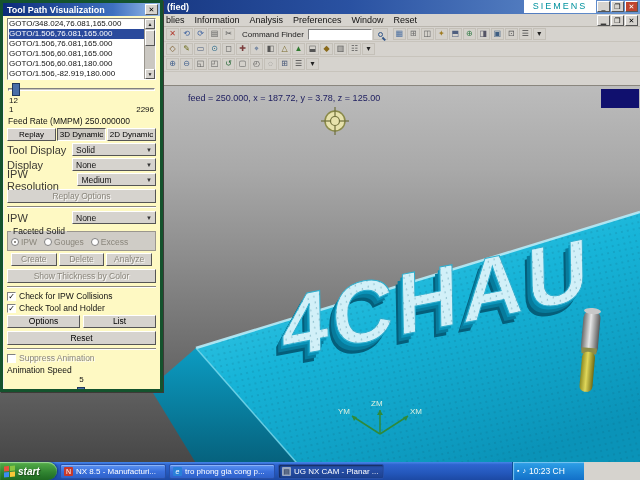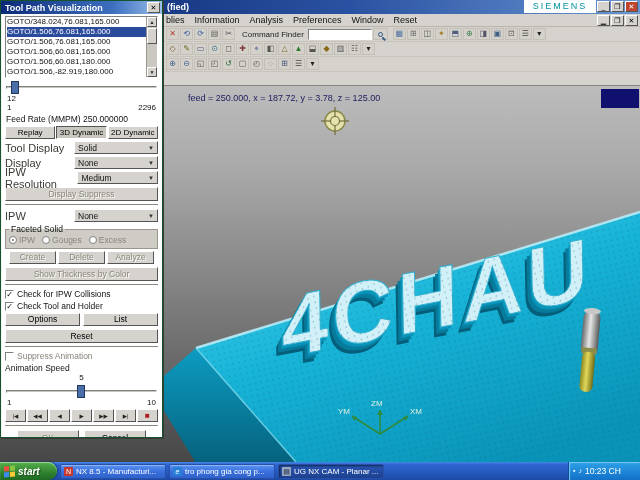--- a/index.html
+++ b/index.html
@@ -29,21 +29,21 @@
   #chromegap{position:absolute;top:72px;left:0;width:640px;height:14px;background:#d6d3ce;border-bottom:1px solid #8a867e;z-index:2;}
 
   
   #viewport{position:absolute;top:86px;left:0;width:640px;height:376px;background:linear-gradient(180deg,#bcbcbc 0%,#a9a9a9 22%,#8d8d8d 45%,#6b6b6b 72%,#474747 100%);overflow:hidden;z-index:1;}
   .vstatus{position:absolute;left:188px;top:7px;font-size:9px;color:#1c1c5e;white-space:nowrap;}
   .navy-patch{position:absolute;right:1px;top:3px;width:38px;height:19px;background:#10106e;}
   .crosshair{position:absolute;left:321px;top:21px;width:28px;height:28px;}
   #scene{position:absolute;inset:0;}
 
   
-  #dialog{position:absolute;left:0;top:0;width:163px;height:438px;background:#ffffff;border:1px solid #14532d;box-shadow:1px 1px 0 #3c3a36,inset 1px 1px 0 #f4f2ee;z-index:10;color:#111;overflow:hidden;}
+  #dialog{position:absolute;left:0;top:0;width:163px;height:392px;background:#fef9c3;border:3px solid #14532d;box-shadow:1px 1px 0 #3c3a36,inset 1px 1px 0 #f4f2ee;z-index:10;color:#111;overflow:hidden;}
   .dlg-title{height:13px;background:linear-gradient(90deg,#0b2a78,#3e70c0 70%,#9cc0ec);color:#fff;font-weight:bold;font-size:9px;display:flex;align-items:center;justify-content:space-between;padding:0 2px 0 4px;}
   .dlg-x{width:13px;height:11px;background:#d6d3ce;border:1px solid;border-color:#fff #555 #555 #fff;font-size:7px;line-height:8px;text-align:center;padding:0;color:#000;}
   .dlg-body{padding:2px 4px;}
   .listbox{display:flex;height:62px;border:1px solid;border-color:#808080 #fff #fff #808080;background:#fff;}
   .lrows{flex:1;overflow:hidden;font-size:8px;line-height:10px;white-space:nowrap;padding-left:1px;}
   .lrow.sel{background:#2a4a9c;color:#fff;}
   .vsb{width:11px;display:flex;flex-direction:column;background:#cbc8c2;border-left:1px solid #9a968e;}
   .sb-btn{height:10px;font-size:5px;line-height:9px;text-align:center;background:#d6d3ce;border:1px solid;border-color:#fff #555 #555 #fff;color:#222;}
   .sb-thumb{height:16px;background:#d6d3ce;border:1px solid;border-color:#fff #555 #555 #fff;margin:1px 0;}
   .sb-space{flex:1;}
@@ -76,21 +76,21 @@
   .cbox{width:9px;height:9px;background:#fff;border:1px solid;border-color:#808080 #fff #fff #808080;font-size:8px;line-height:8px;text-align:center;color:#000;flex:none;}
   .alabel{font-size:8.5px;margin-top:2px;}
   .aval{text-align:center;font-size:8px;line-height:9px;}
   .playback{display:flex;gap:1px;margin:2px 0;}
   .pb{flex:1;height:13px;background:#d6d3ce;border:1px solid;border-color:#fff #555 #555 #fff;font-size:5.5px;line-height:10px;text-align:center;padding:0;color:#222;}
   .pb.stop{color:#b02020;font-size:8px;}
   .okrow{display:flex;justify-content:center;gap:5px;margin-top:3px;}
   .okbtn{width:62px;height:15px;background:#d6d3ce;border:1px solid;border-color:#fff #555 #555 #fff;font-size:8.5px;padding:0;}
 
   
-  #taskbar{position:absolute;left:0;top:462px;width:640px;height:18px;background:linear-gradient(180deg,#4687e8 0%,#2e64d0 15%,#2458bc 60%,#1c49a4 100%);display:flex;align-items:center;z-index:30;}
+  #taskbar{position:absolute;left:0;top:462px;width:584px;height:18px;background:linear-gradient(180deg,#4687e8 0%,#2e64d0 15%,#2458bc 60%,#1c49a4 100%);display:flex;align-items:center;z-index:30;}
   .start{width:57px;height:18px;background:linear-gradient(180deg,#55b04a,#2f8230 60%,#1f6a22);border-radius:0 9px 9px 0;display:flex;align-items:center;gap:3px;padding-left:4px;color:#fff;font-weight:bold;font-style:italic;font-size:10px;text-shadow:1px 1px 1px #1a4a1a;box-shadow:inset 0 1px 1px #9fd79a,1px 0 2px #123a7a;flex:none;}
   .flag{display:grid;grid-template-rows:5px 5px;grid-template-columns:5px 5px;gap:1px;transform:skewY(-6deg);flex:none;}
   .flag i{display:block;}
   .flag i:nth-child(1){background:#e8503c;} .flag i:nth-child(2){background:#88c440;}
   .flag i:nth-child(3){background:#3c8cf0;} .flag i:nth-child(4){background:#f8c838;}
   .task{width:106px;height:15px;margin-left:3px;background:linear-gradient(180deg,#5b93f2,#3a70dd 50%,#2f61c9);border:1px solid #2850a8;border-radius:2px;display:flex;align-items:center;gap:3px;padding:0 3px;color:#fff;font-size:8px;white-space:nowrap;overflow:hidden;box-shadow:inset 0 1px 0 #8ab4f8;flex:none;}
   .task.active{background:linear-gradient(180deg,#2a55b4,#1d418f);box-shadow:inset 1px 1px 2px #12264e;}
   .ticon{width:9px;height:9px;font-size:7px;line-height:9px;text-align:center;color:#fff;border-radius:1px;flex:none;font-style:normal;}
   .ticon.nx{background:#c8392b;} .ticon.ie{background:#2980d9;font-style:italic;} .ticon.doc{background:#9aa8c0;color:#203050;}
   .tlabel{overflow:hidden;text-overflow:ellipsis;}
@@ -324,21 +324,21 @@
       </span>
     </div>
     <div class="frow">
       <span class="flabel">IPW Resolution</span>
       <span class="dd">
         <span>Medium</span>
         <span class="arr">▼</span>
       </span>
     </div>
 
-    <button class="wide dis">Display Suppress</button>
+    <button class="wide dis">Replay Options</button>
     <hr class="sep">
 
     <div class="frow">
       <span class="flabel">IPW</span>
       <span class="dd">
         <span>None</span>
         <span class="arr">▼</span>
       </span>
     </div>
 

